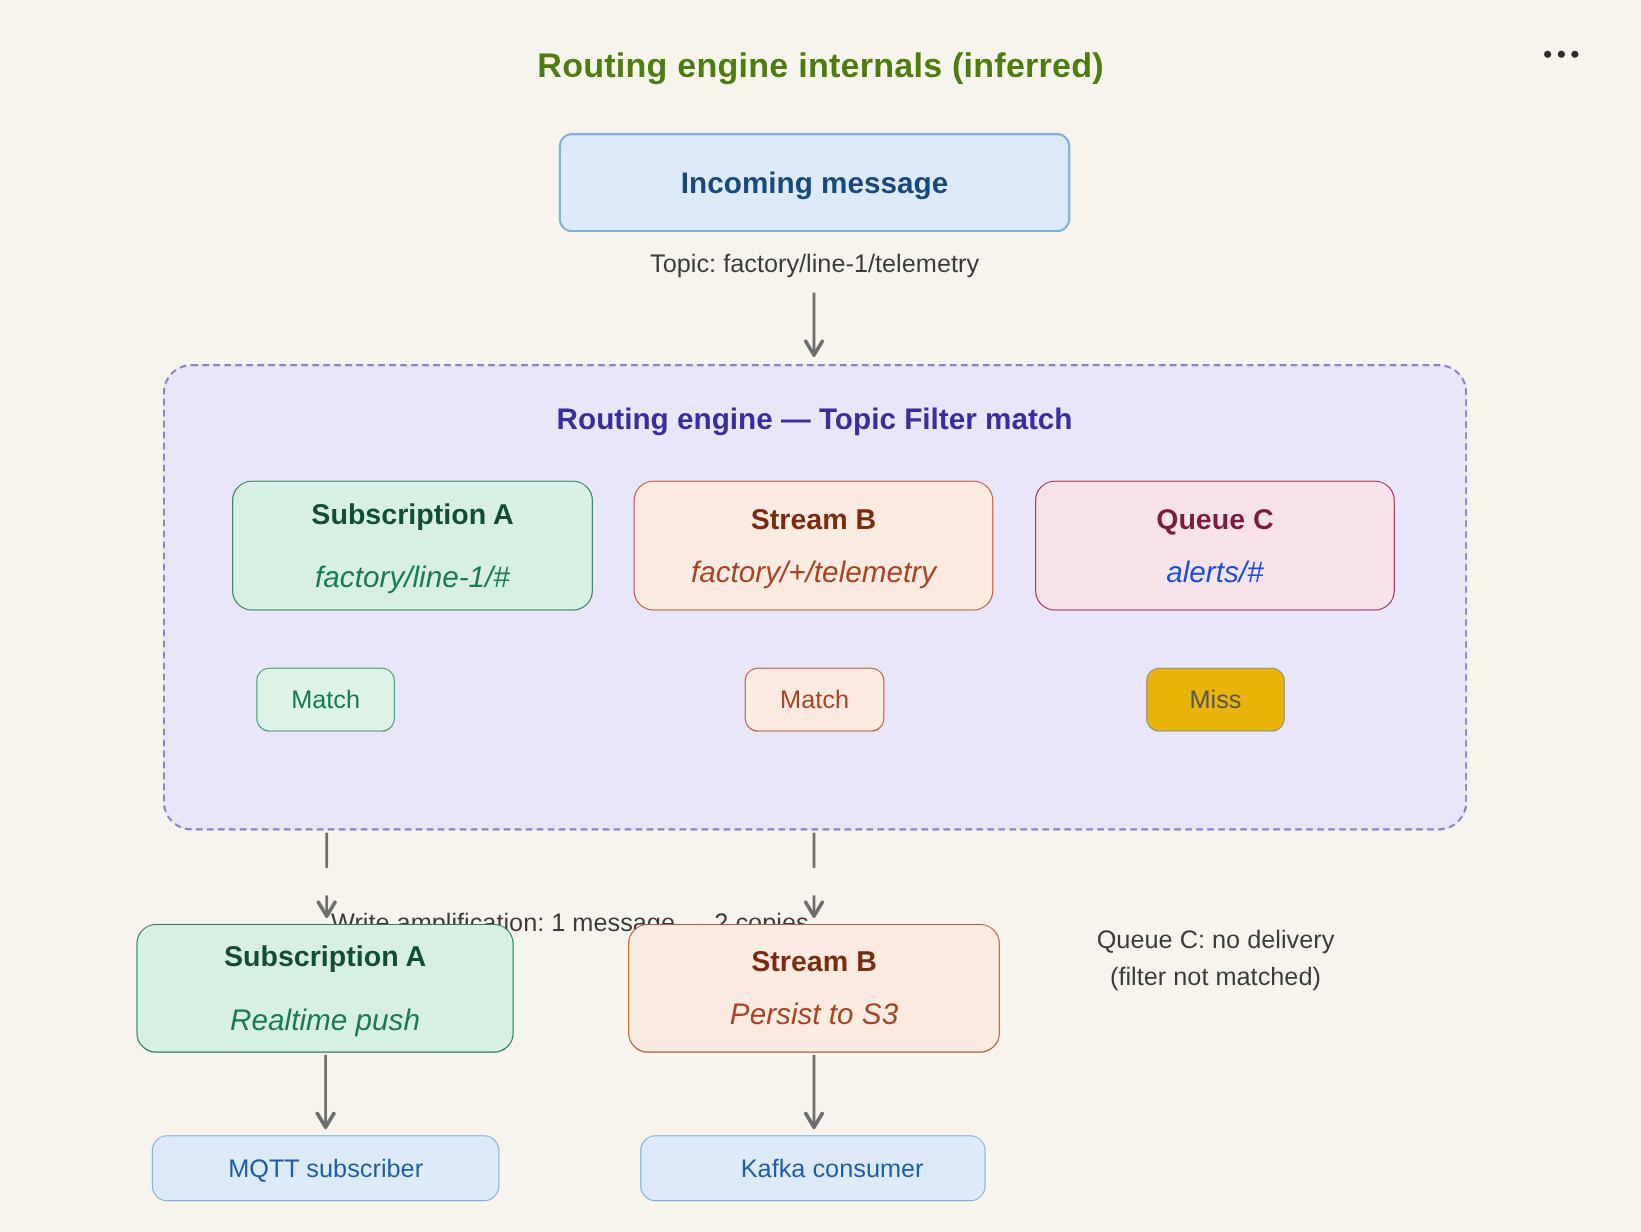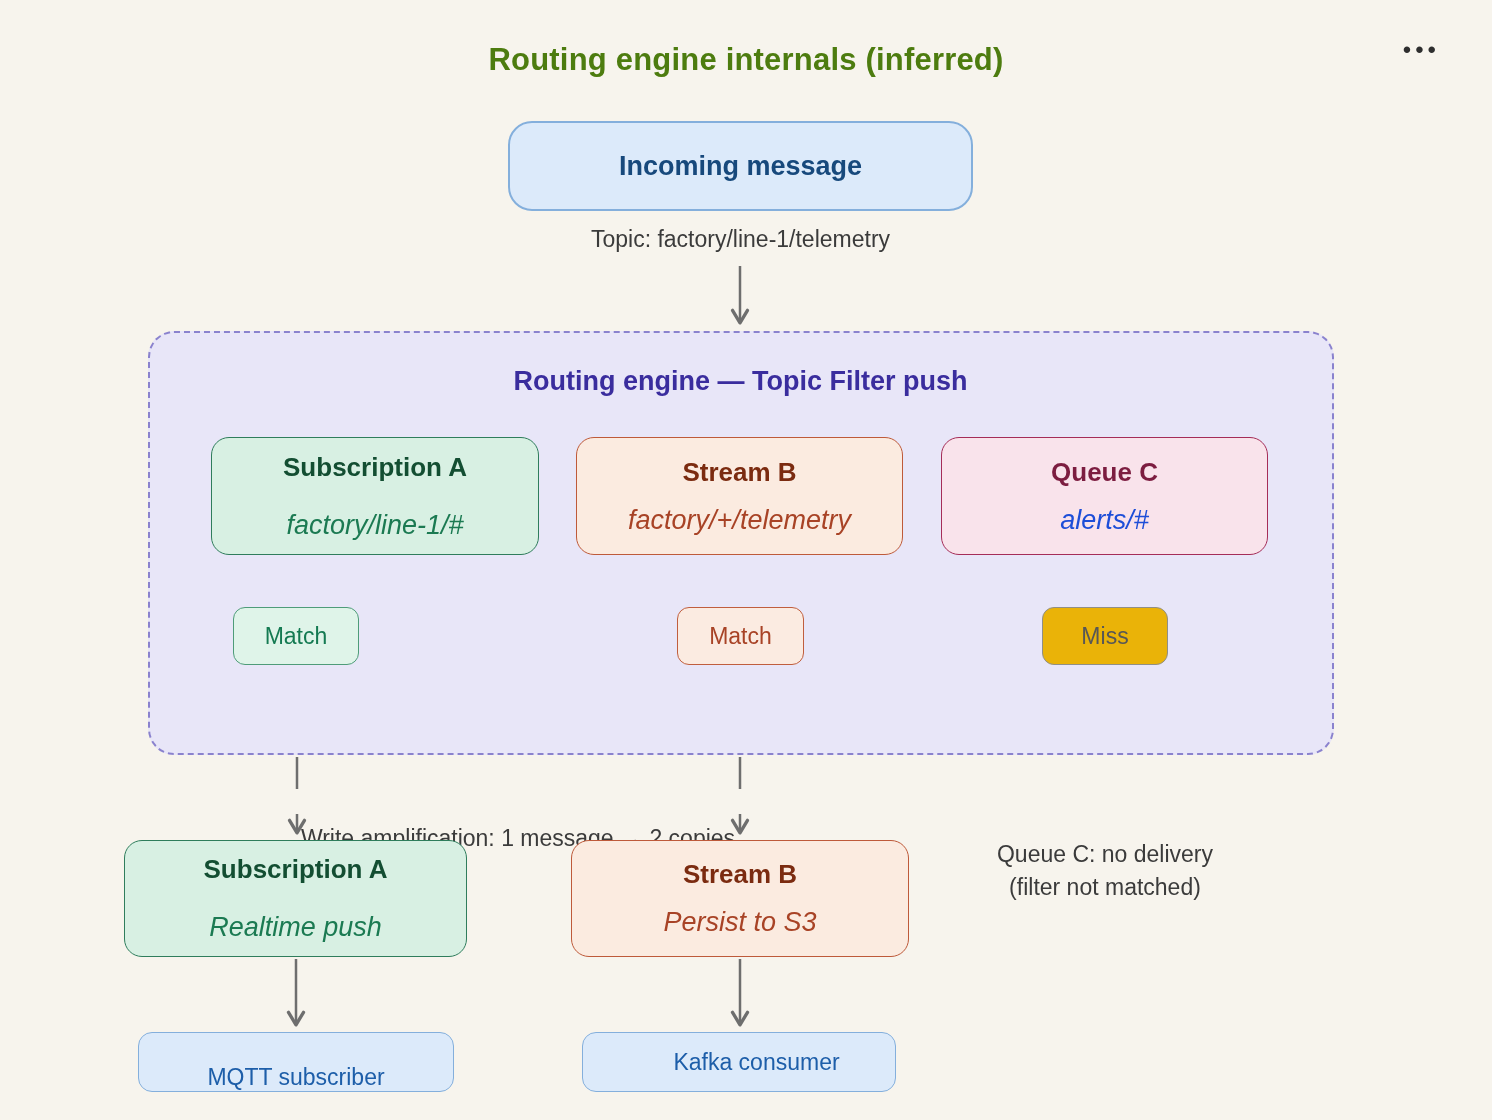--- a/index.html
+++ b/index.html
@@ -27,21 +27,21 @@
   svg.wires { position: absolute; inset: 0; pointer-events: none; }
 
   .node {
     position: absolute; display: flex; flex-direction: column;
     align-items: center; justify-content: center; text-align: center;
   }
   .node .node-title { font-weight: 700; font-size: 26px; }
   .node .node-sub { font-size: 27px; margin-top: 17px; font-style: italic; }
 
   .blue-node {
-    background: #dceafa; border: 2px solid #84afdc; border-radius: 24px;
+    background: #dceafa; border: 2px solid #84afdc; border-radius: 12px;
   }
   .blue-node .node-title { color: #17497c; font-size: 27px; }
 
   .incoming { left: 508px; top: 121px; width: 465px; height: 90px; }
   .topic-label {
     position: absolute; left: 0; top: 226px; width: 1481px;
     text-align: center; font-size: 23px; color: #3b3b3b;
   }
 
   .router-box {
@@ -92,21 +92,21 @@
   .no-delivery {
     position: absolute; left: 1105px; top: 838px; transform: translateX(-50%);
     font-size: 23px; color: #3b3b3b; text-align: center; line-height: 33px;
     white-space: nowrap;
   }
 
   .consumer {
     border-radius: 14px; border-width: 1.5px;
   }
   .consumer .node-title { font-weight: 500; font-size: 23px; color: #1d5ea9; }
-  .consumer-a { left: 138px; top: 1032px; width: 316px; height: 60px; justify-content: flex-end; }
+  .consumer-a { left: 138px; top: 1032px; width: 316px; height: 60px; }
   .consumer-b { left: 582px; top: 1032px; width: 314px; height: 60px; padding-left: 35px; }
 </style>
 </head>
 <body>
 
 <div class="stage">
 
   <svg class="wires" width="1492" height="1120" viewBox="0 0 1492 1120">
     <defs>
       <marker id="arrowhead" viewBox="0 0 12 12" refX="9" refY="6" markerWidth="8" markerHeight="8" orient="auto-start-reverse">
@@ -131,21 +131,21 @@
 
   <div class="page-title">Routing engine internals (inferred)</div>
   <div class="more-menu">•••</div>
 
   <div class="node blue-node incoming">
     <div class="node-title">Incoming message</div>
   </div>
   <div class="topic-label">Topic: factory/line-1/telemetry</div>
 
   <div class="router-box"></div>
-  <div class="router-title">Routing engine — Topic Filter push</div>
+  <div class="router-title">Routing engine — Topic Filter match</div>
 
   <div class="node green-node filter-a">
     <div class="node-title">Subscription A</div>
     <div class="node-sub">factory/line-1/#</div>
   </div>
   <div class="node orange-node filter-b">
     <div class="node-title">Stream B</div>
     <div class="node-sub">factory/+/telemetry</div>
   </div>
   <div class="node pink-node filter-c">

